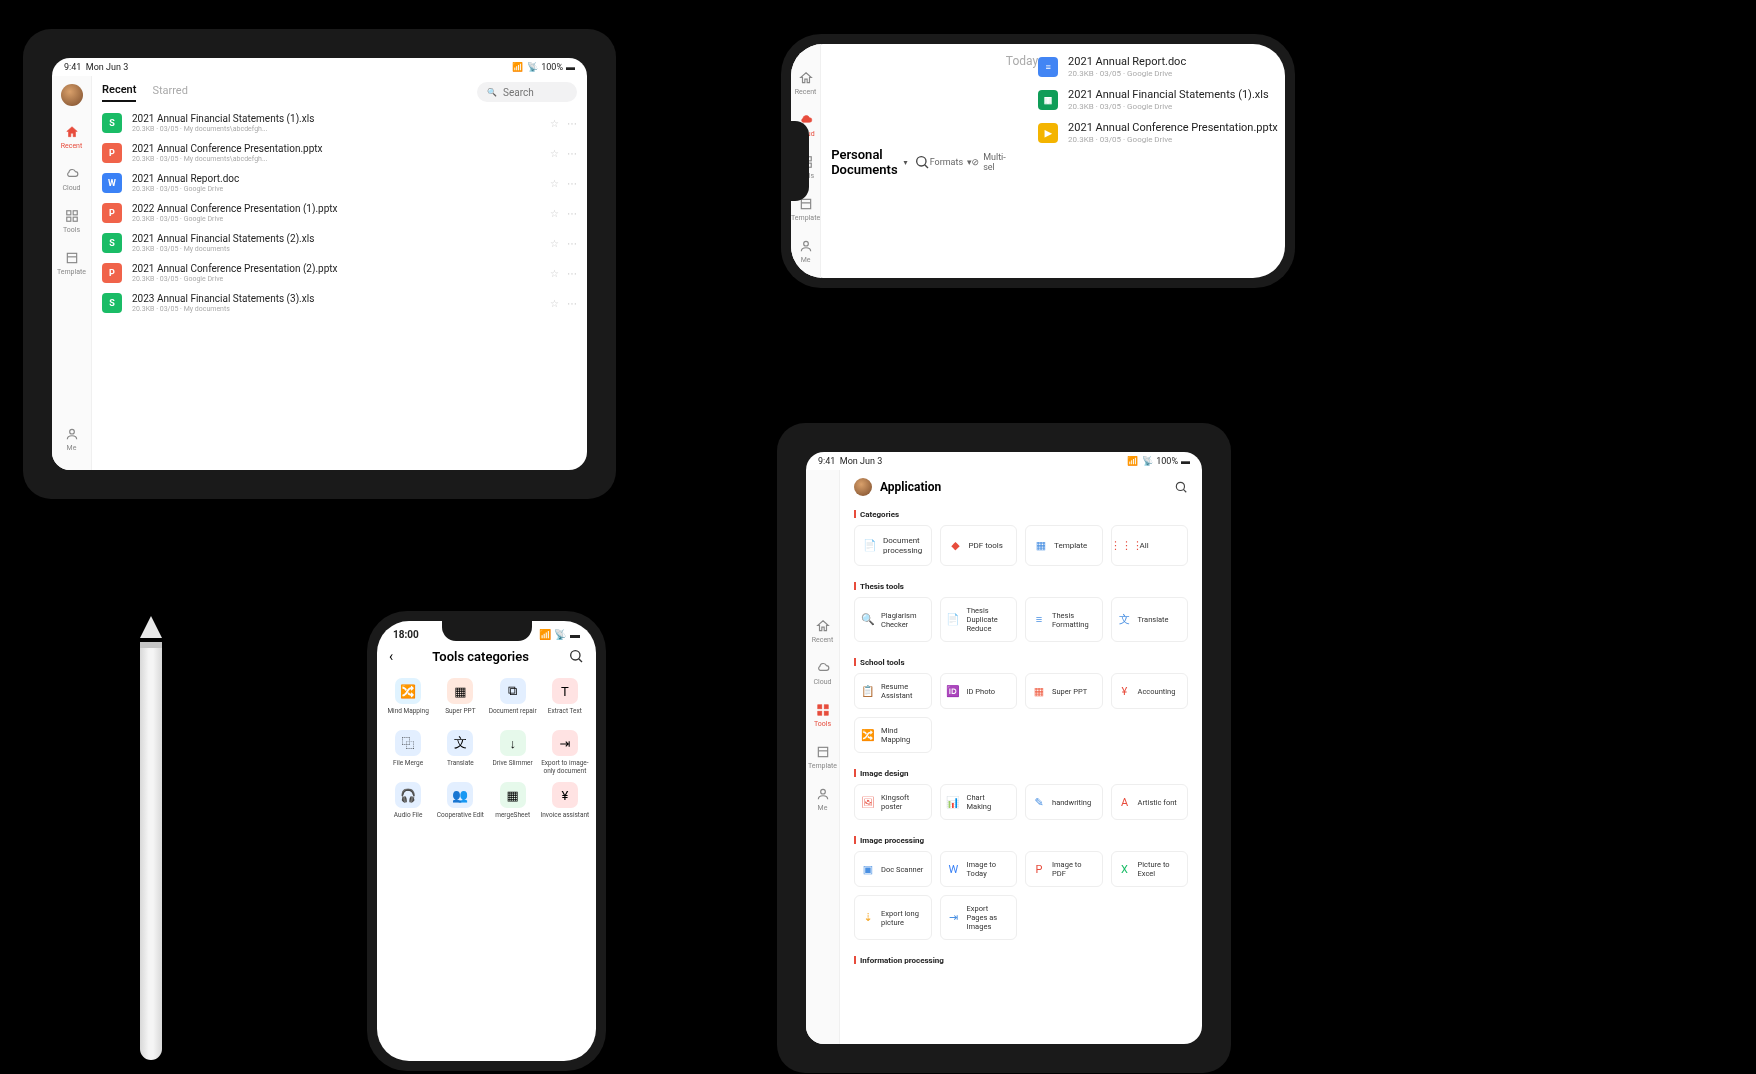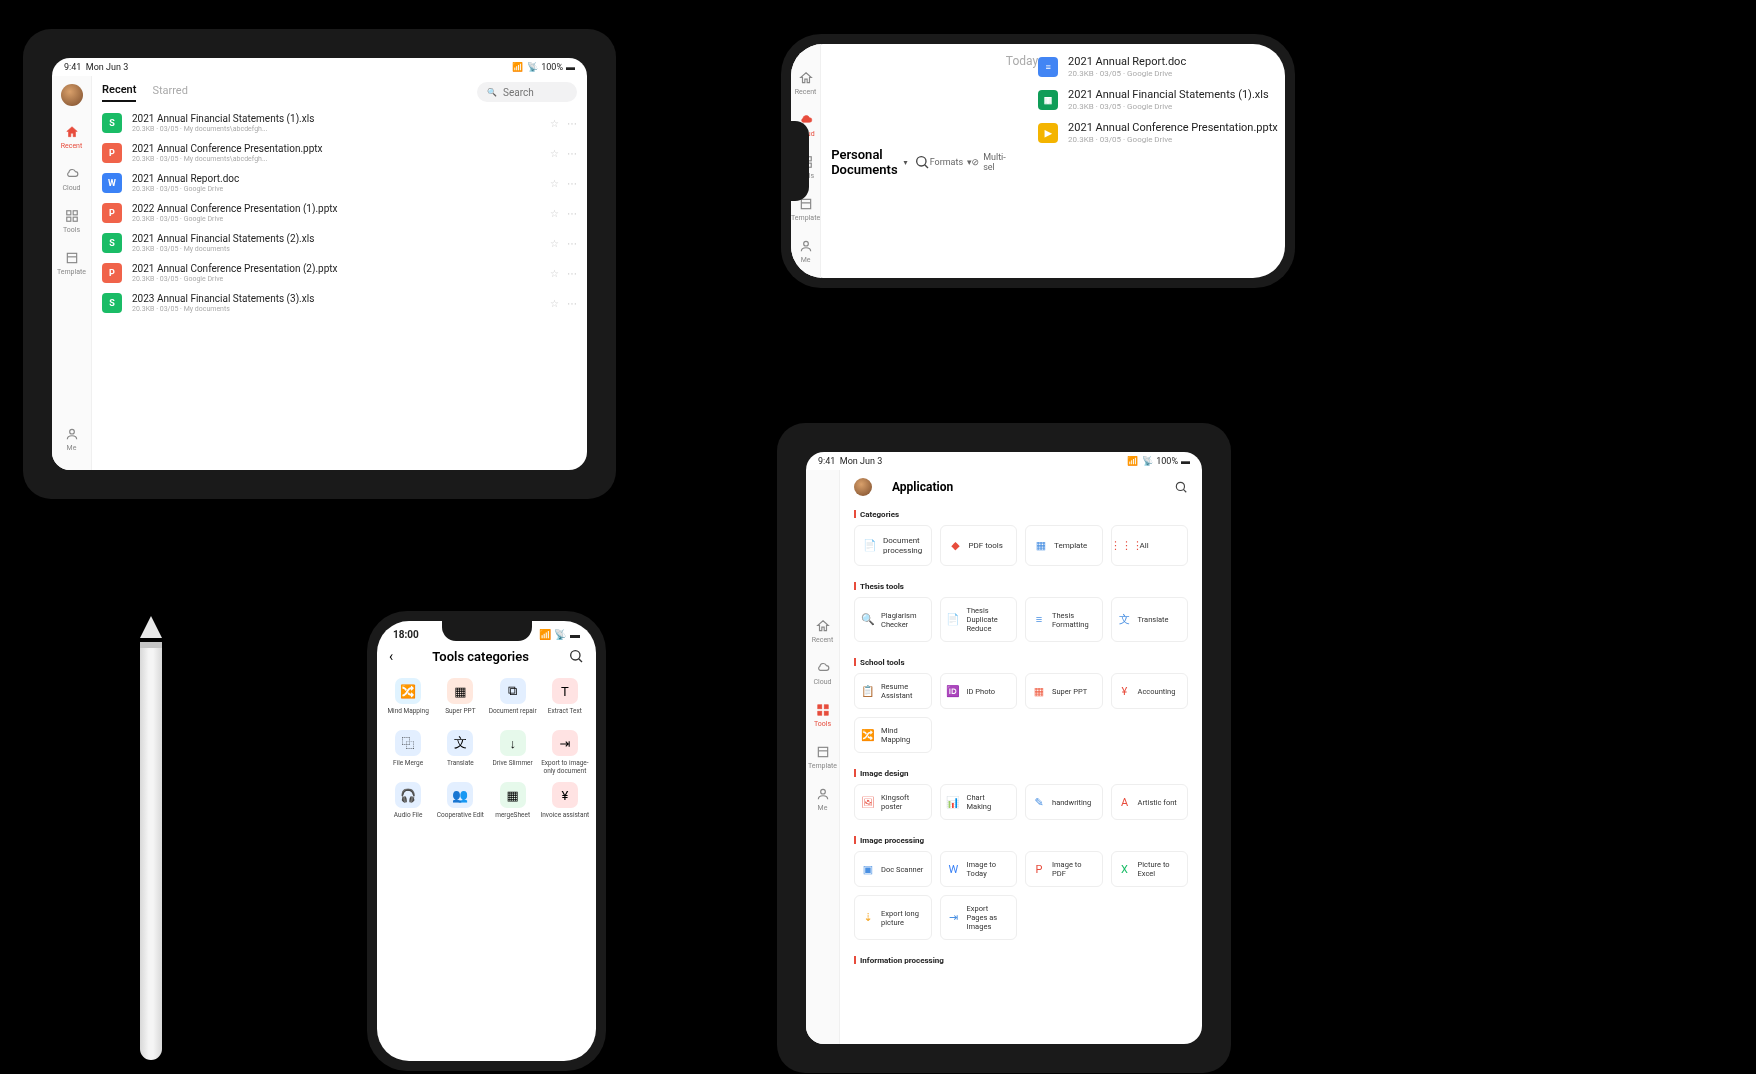--- a/index.html
+++ b/index.html
@@ -93,21 +93,21 @@
   #dev3 .header3 .srch { font-size: 14px; cursor: pointer; }
   #dev3 .grid { display: grid; grid-template-columns: repeat(4, 1fr); gap: 6px 2px; padding: 8px 6px; }
   #dev3 .tool { display: flex; flex-direction: column; align-items: center; gap: 4px; cursor: pointer; }
   #dev3 .tool .ti { width: 26px; height: 26px; border-radius: 7px; display: flex; align-items: center; justify-content: center; font-size: 13px; }
   #dev3 .tool .tl { font-size: 6.5px; color: #444; text-align: center; line-height: 1.2; min-height: 16px; }
 
   
   #dev4 .content { display: flex; height: calc(100% - 18px); }
   #dev4 .sidebar { width: 34px; padding-top: 140px; }
   #dev4 .main { flex: 1; padding: 6px 14px; overflow: auto; }
-  #dev4 .titlebar { display: flex; align-items: center; gap: 20px; padding: 2px 0 10px; }
+  #dev4 .titlebar { display: flex; align-items: center; gap: 8px; padding: 2px 0 10px; }
   #dev4 .titlebar .avatar2 { width: 18px; height: 18px; border-radius: 50%; background: radial-gradient(circle at 40% 35%, #d9a06b, #7a4b2a); }
   #dev4 .titlebar .ttl { font-size: 12px; font-weight: 700; }
   #dev4 .titlebar .srch { margin-left: auto; color: #555; cursor: pointer; }
   #dev4 .sect-hdr { font-size: 8px; font-weight: 700; color: #222; padding: 4px 0 6px; position: relative; padding-left: 6px; }
   #dev4 .sect-hdr::before { content: ""; position: absolute; left: 0; top: 4px; width: 2px; height: 8px; background: #e74c3c; }
   #dev4 .catrow, #dev4 .toolrow { display: grid; grid-template-columns: repeat(4, 1fr); gap: 8px; margin-bottom: 12px; }
   #dev4 .card { border: 1px solid #eee; border-radius: 6px; padding: 8px 6px; display: flex; align-items: center; gap: 6px; cursor: pointer; background: #fff; min-height: 32px; }
   #dev4 .card.big { flex-direction: row; padding: 10px 8px; }
   #dev4 .card .ci { width: 14px; height: 14px; display: flex; align-items: center; justify-content: center; font-size: 11px; flex-shrink: 0; }
   #dev4 .card .cl { font-size: 7.5px; color: #333; line-height: 1.2; }

